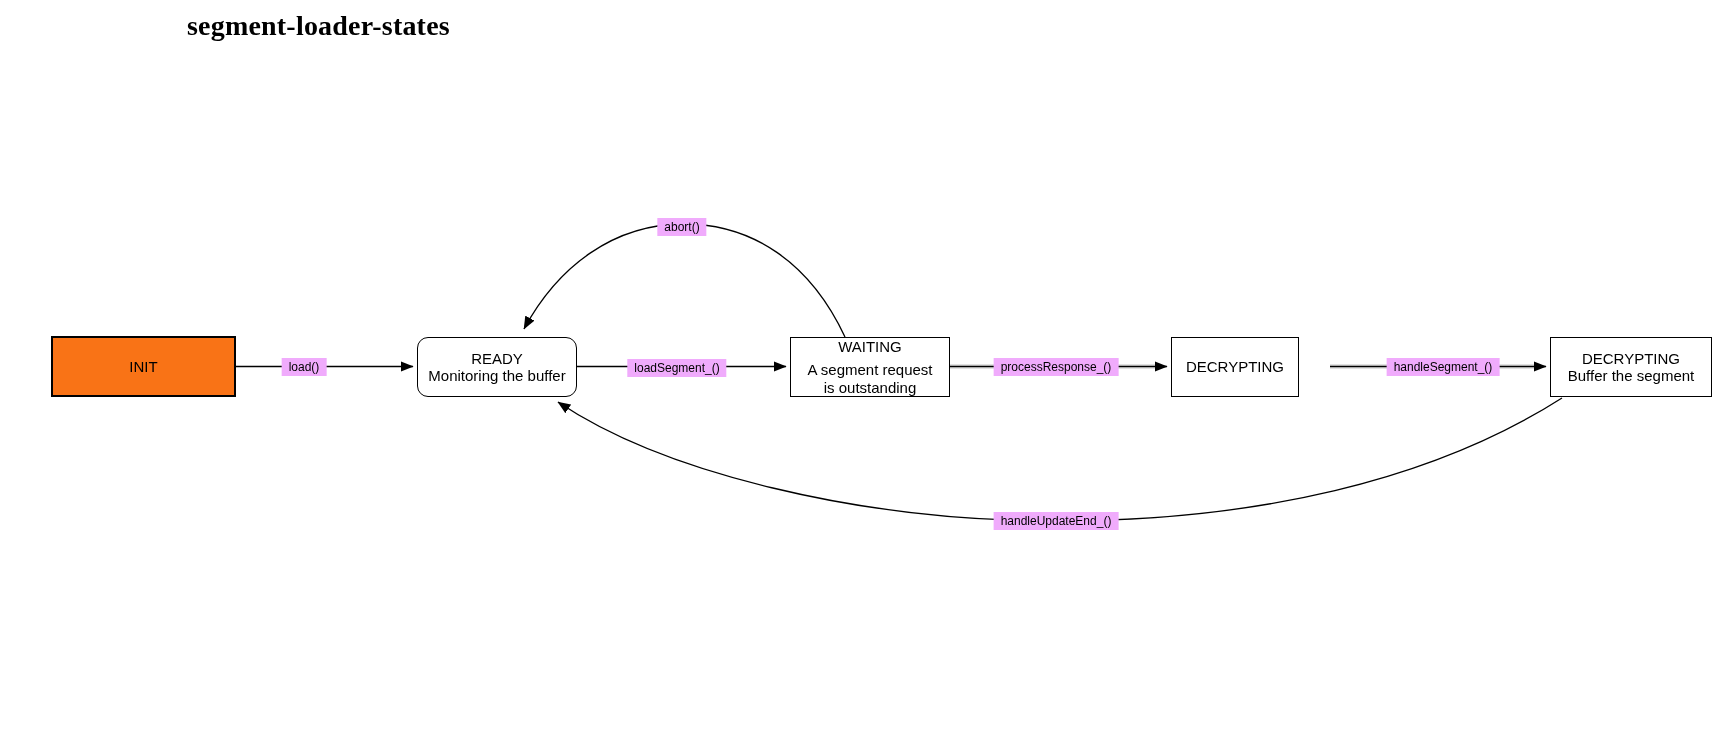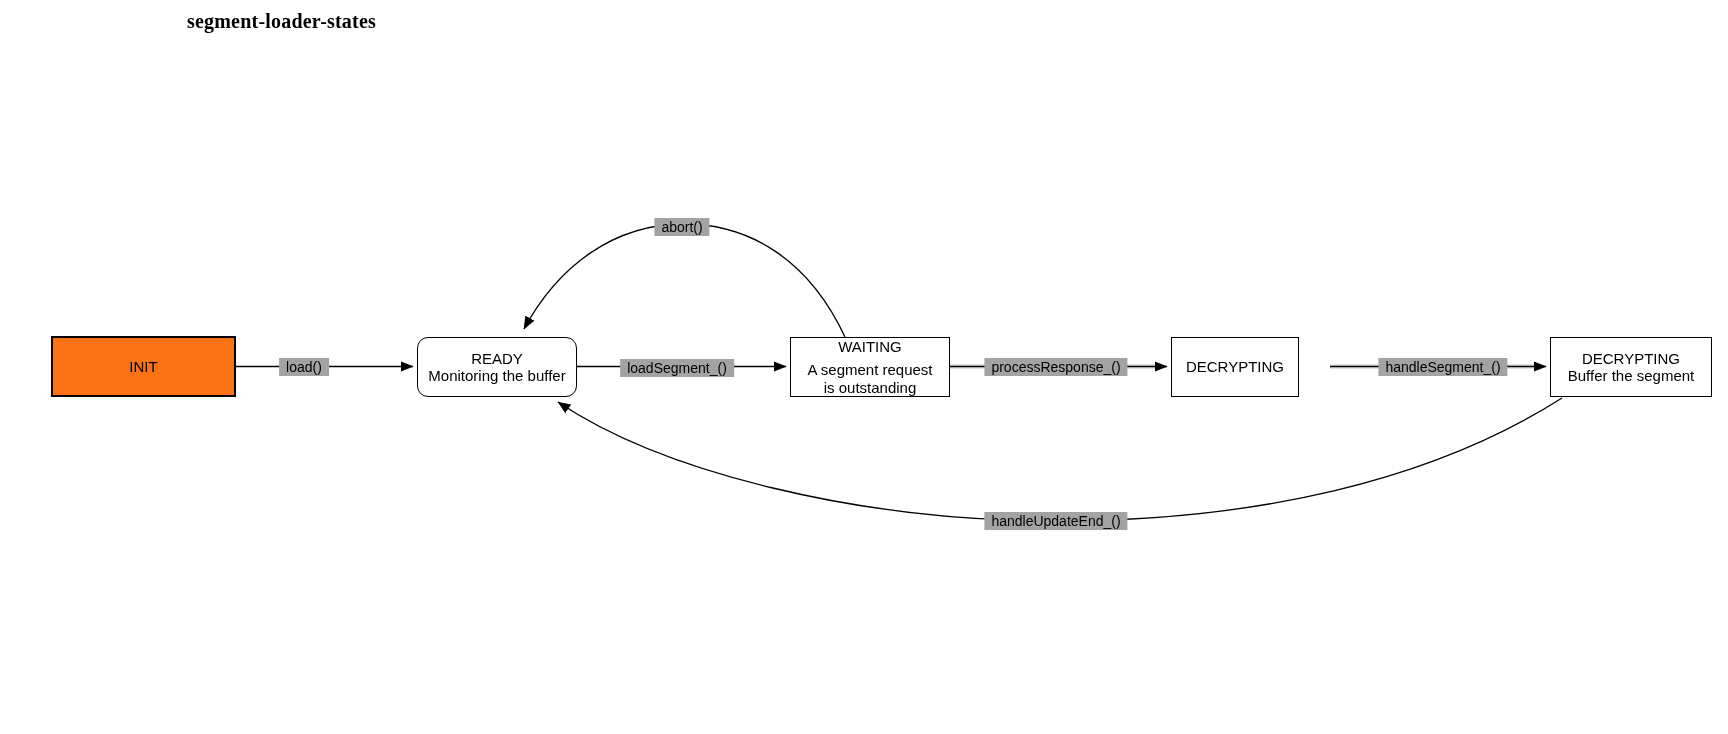--- a/index.html
+++ b/index.html
@@ -15,21 +15,21 @@
     overflow: hidden;
     font-family: "Liberation Sans", sans-serif;
     color: #000;
   }
   .diagram-title {
     position: absolute;
     left: 187px;
     top: 10px;
     font-family: "Liberation Serif", serif;
     font-weight: bold;
-    font-size: 20px;
+    font-size: 28px;
     letter-spacing: 0.2px;
     color: #000;
   }
   svg.edges {
     position: absolute;
     left: 0;
     top: 0;
     width: 1728px;
     height: 734px;
   }
@@ -53,23 +53,23 @@
     height: 61px;
     border-width: 2.5px;
   }
   .state-name { white-space: nowrap; }
   .state-desc { }
   .desc-narrow { max-width: 132px; }
   .desc-mid    { max-width: 158px; }
   .edge-label {
     position: absolute;
     transform: translate(-50%, -50%);
-    background: #a3a3a3;
+    background: #f0abfc;
     padding: 0 7px;
-    font-size: 14px;
+    font-size: 12px;
     white-space: nowrap;
     line-height: 18px;
   }
 </style>
 </head>
 <body>
 
 <div class="canvas">
 
   <div class="diagram-title">segment-loader-states</div>

